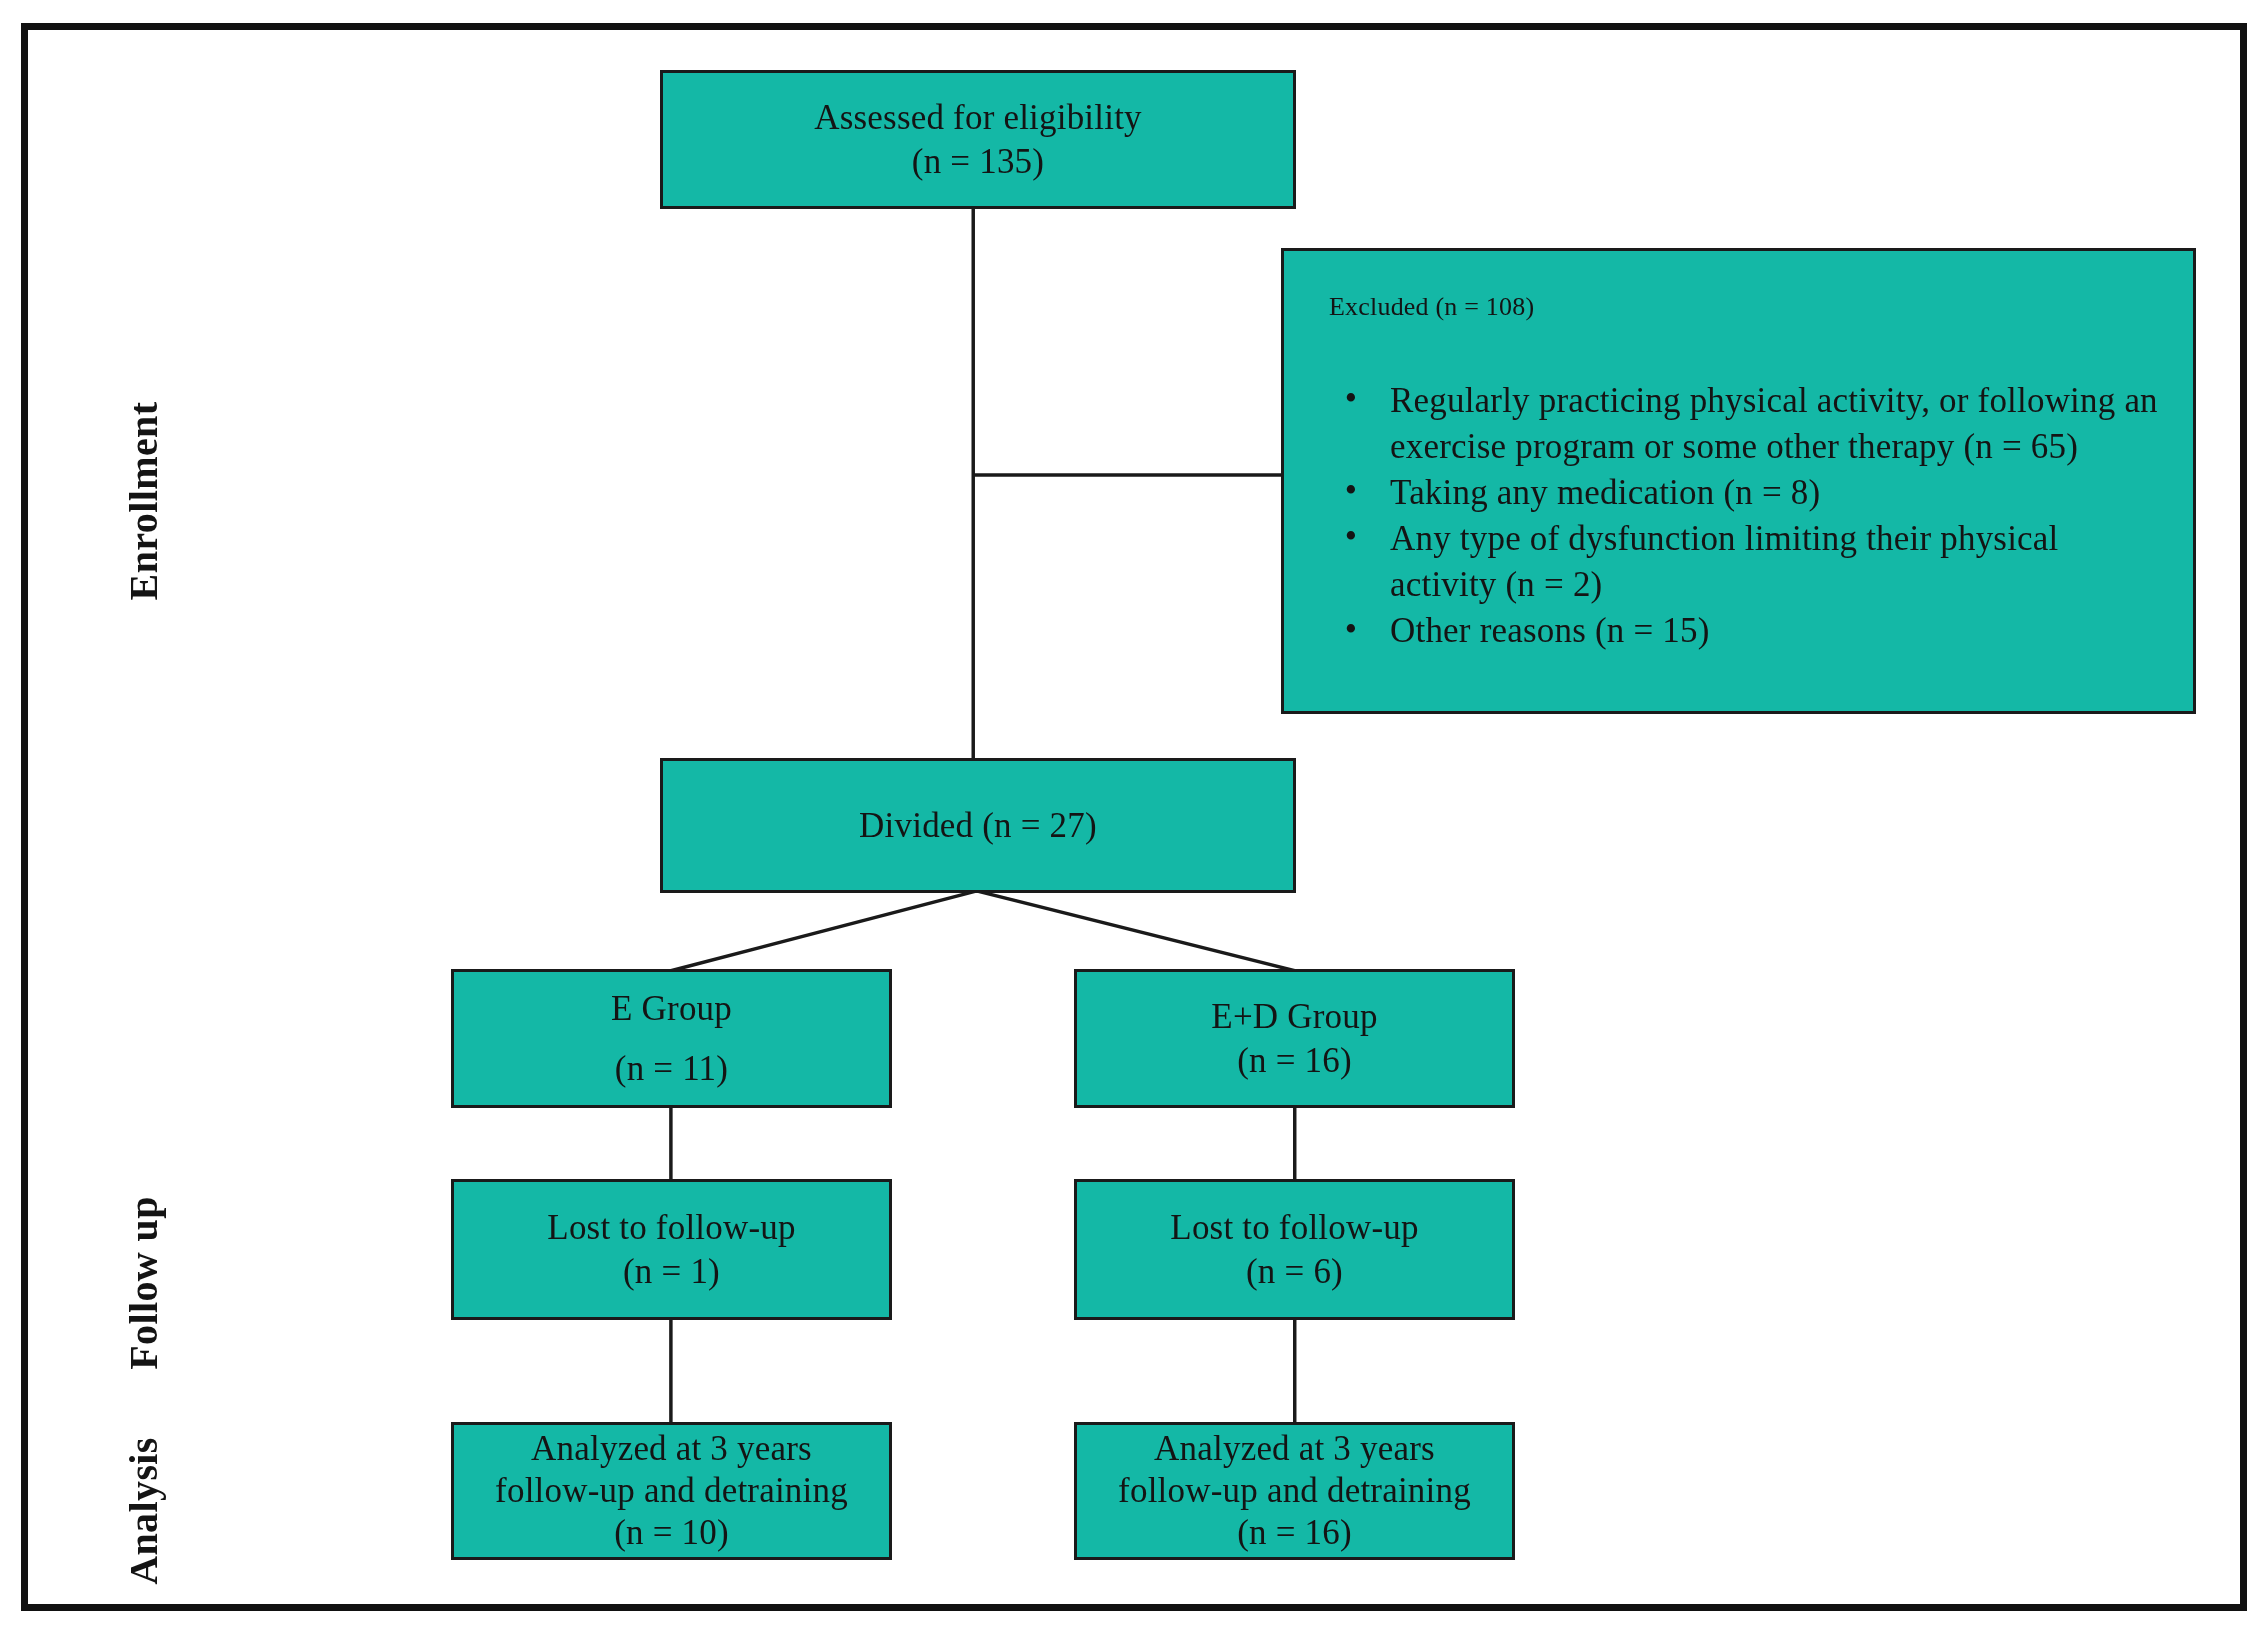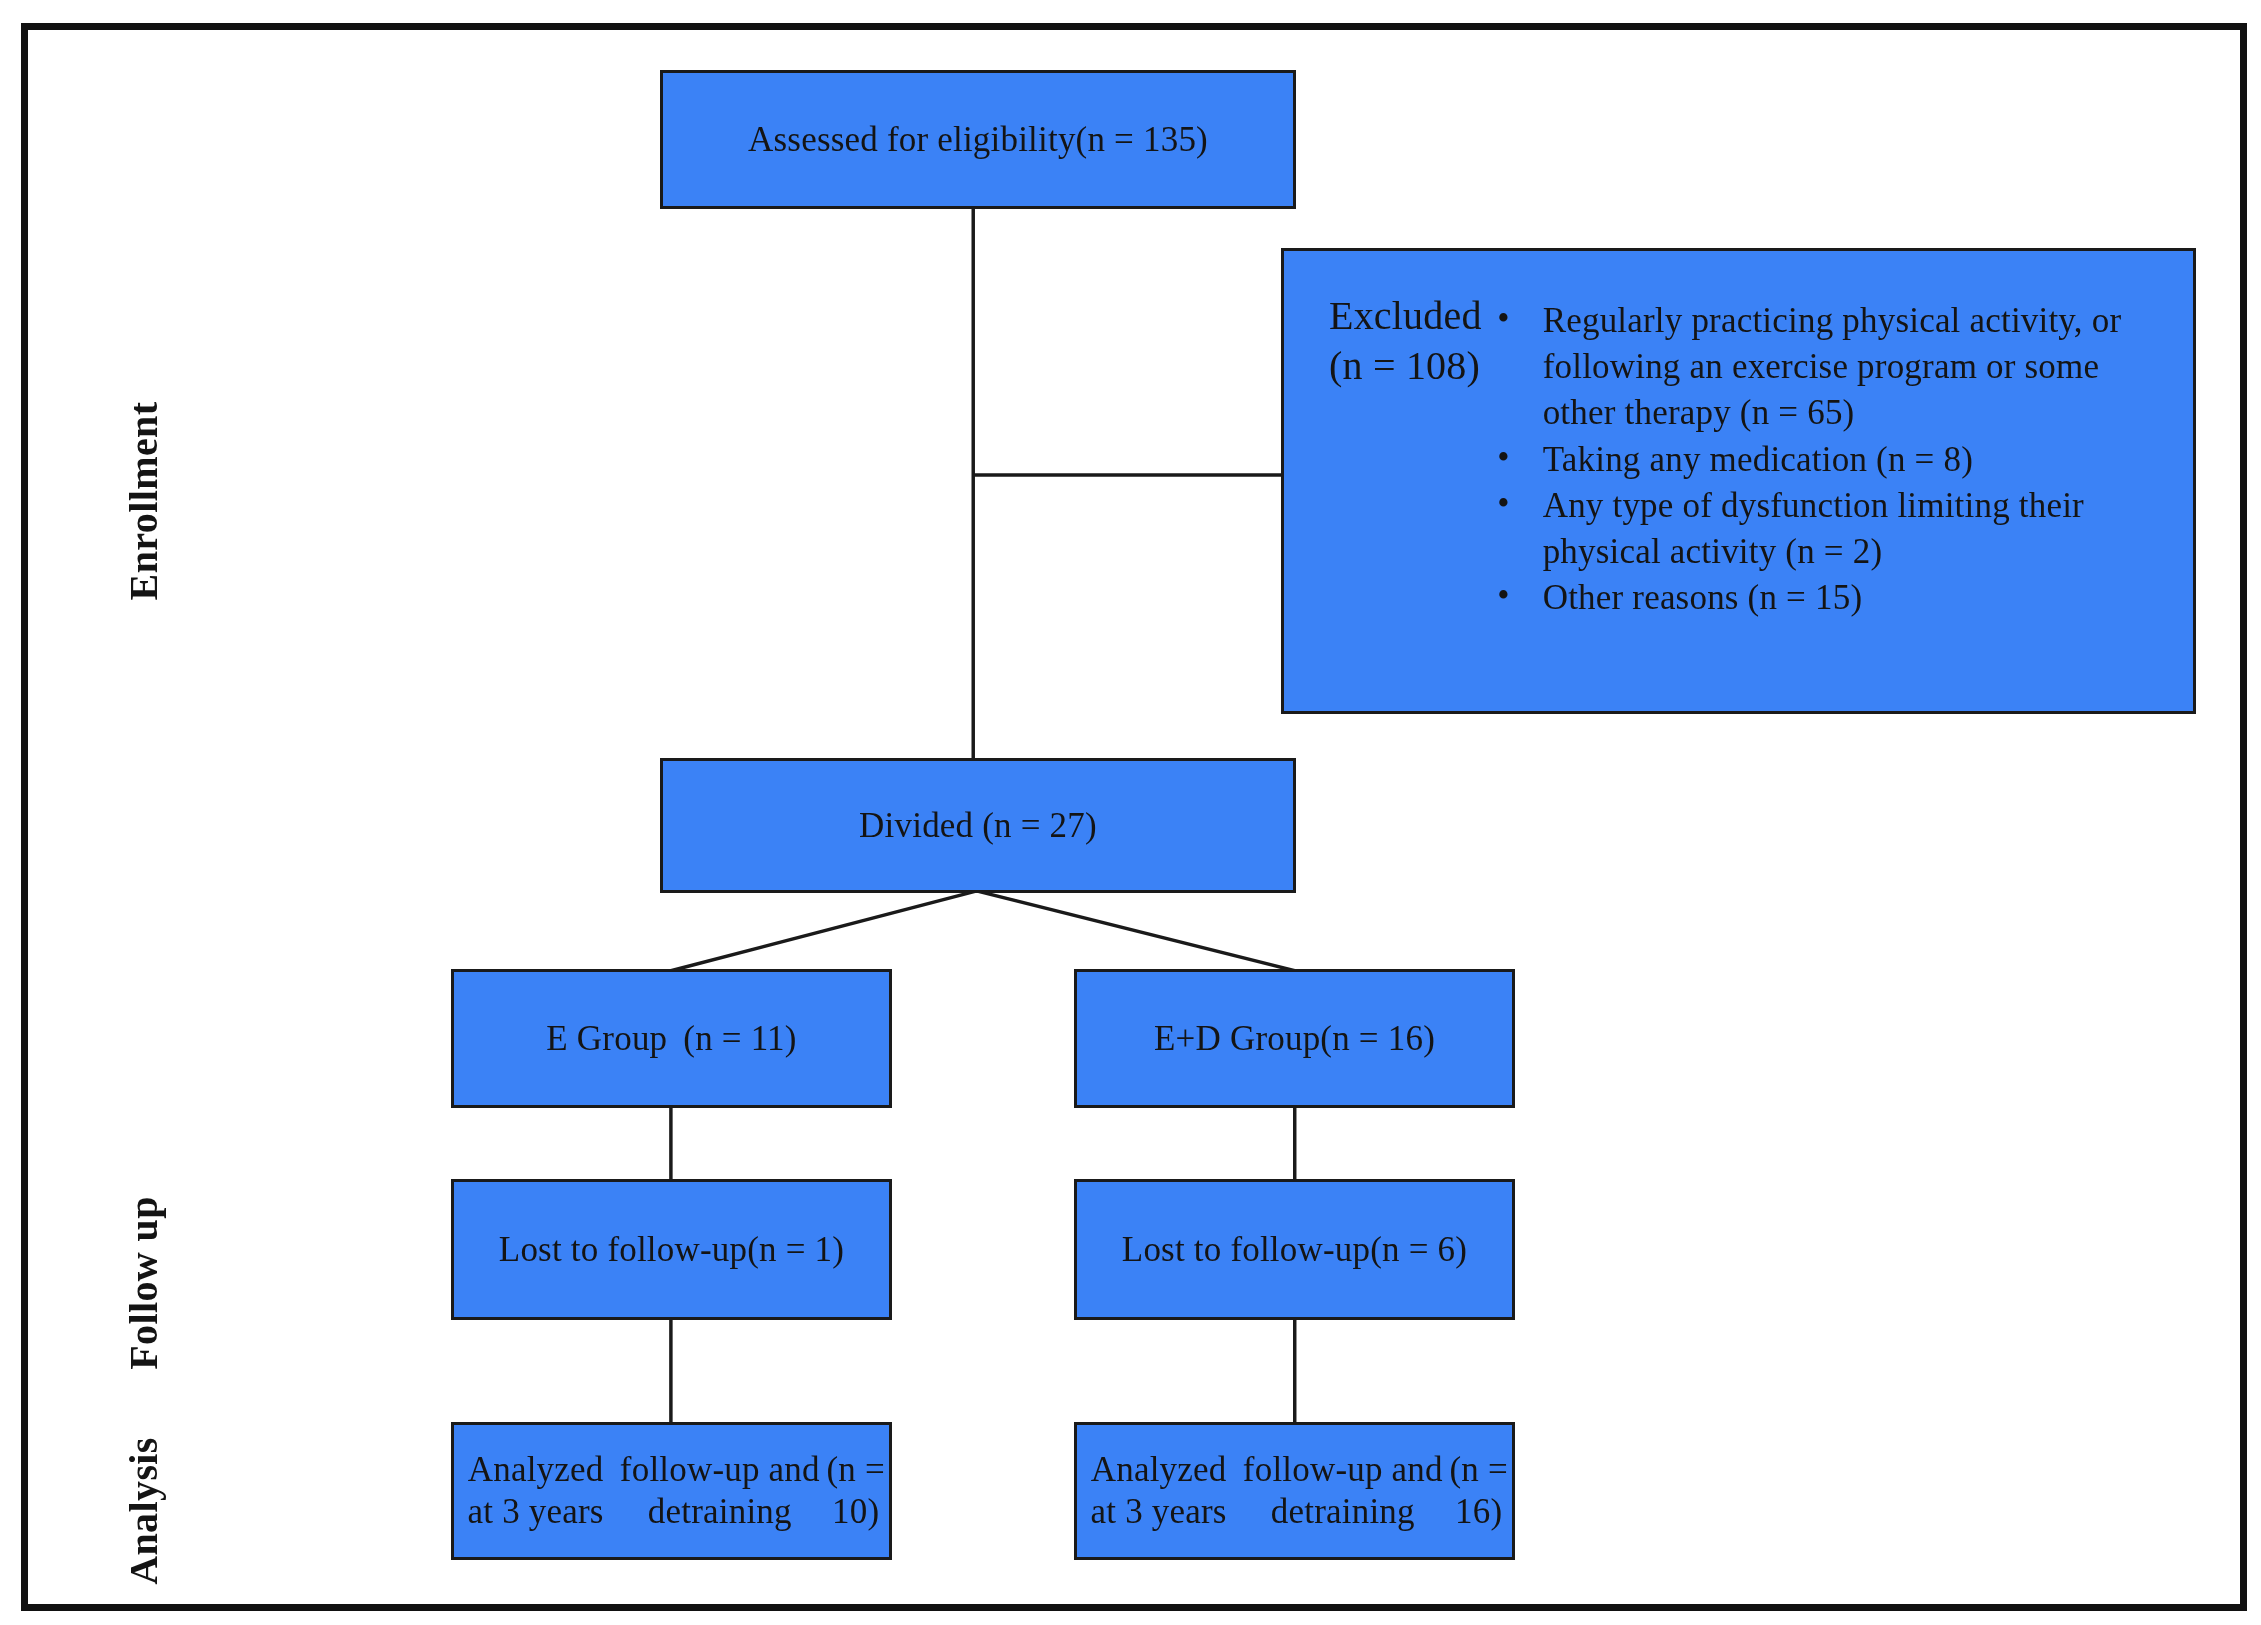--- a/index.html
+++ b/index.html
@@ -28,24 +28,24 @@
   svg.connectors {
     position: absolute;
     left: 0;
     top: 0;
     width: 2261px;
     height: 1626px;
   }
   .node {
     position: absolute;
     border: 3.5px solid #1a1a1a;
-    background: #3b82f6;
+    background: #14b8a6;
     box-sizing: border-box;
     display: flex;
-    flex-direction: row;
+    flex-direction: column;
     align-items: center;
     justify-content: center;
     text-align: center;
     font-size: 35px;
     line-height: 1.25;
     letter-spacing: 0.2px;
   }
   
   #box-assessed   { left: 660px;  top: 70px;   width: 636px;  height: 139px; }
   #box-excluded   { left: 1281px; top: 248px;  width: 915px; height: 466px;
@@ -53,22 +53,22 @@
                     text-align: left; padding: 40px 26px 0 45px; }
   #box-divided    { left: 660px;  top: 758px;  width: 636px;  height: 135px; }
   #box-e-group    { left: 451px;  top: 969px; width: 441px;  height: 139px; gap: 16px; }
   #box-ed-group   { left: 1074px; top: 969px; width: 441px;  height: 139px; }
   #box-lost-e     { left: 451px;  top: 1179px; width: 441px;  height: 141px; }
   #box-lost-ed    { left: 1074px; top: 1179px; width: 441px;  height: 141px; }
   #box-analyzed-e { left: 451px;  top: 1422px; width: 441px;  height: 138px; line-height: 1.2; }
   #box-analyzed-ed{ left: 1074px; top: 1422px; width: 441px;  height: 138px; line-height: 1.2; }
 
   .excluded-title {
-    font-size: 40px;
-    margin-bottom: 28px;
+    font-size: 26px;
+    margin-bottom: 47px;
   }
   .reason-list {
     list-style: none;
     margin: 7px;
     padding: 0;
     font-size: 35px;
     line-height: 1.32;
   }
   .reason {
     position: relative;

